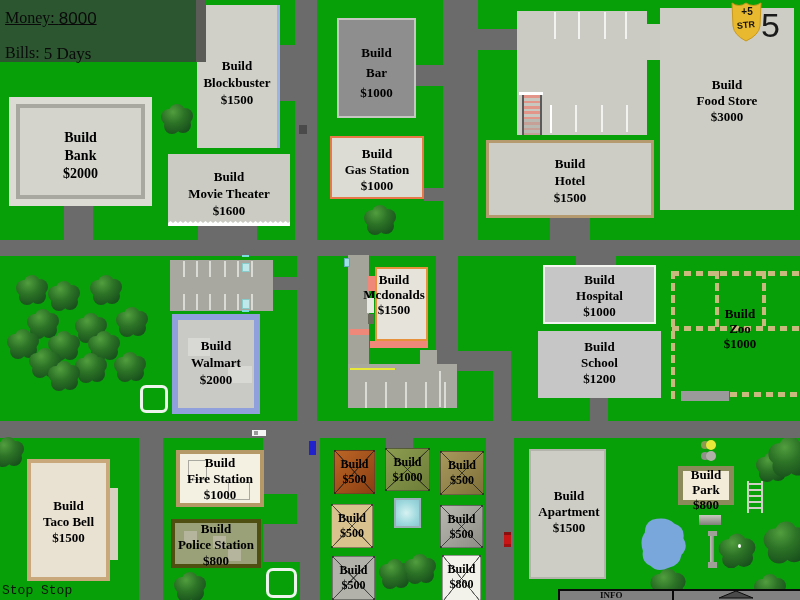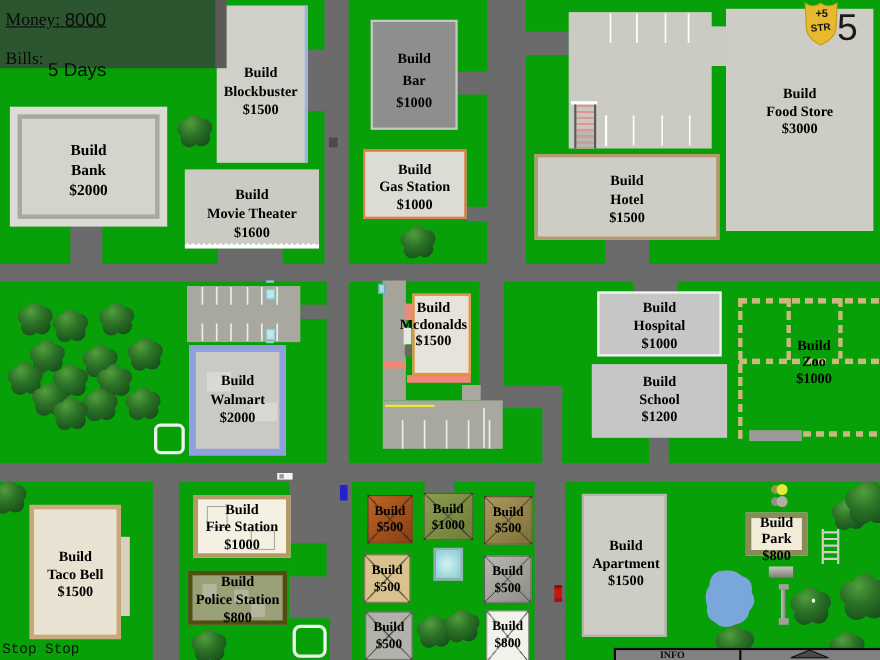--- a/index.html
+++ b/index.html
@@ -380,21 +380,21 @@
 
 <div style="position:absolute;left:504px;top:532px;width:7px;height:15px;background:#C81616;border-top:3px solid #8A0E0E;border-bottom:3px solid #A01010;box-sizing:border-box;"></div>
 
 <div style="position:absolute;left:0;top:0;width:196px;height:62px;background:#2C5630;"></div>
 
 <div style="position:absolute;left:196px;top:0;width:10px;height:62px;background:#5B5B57;"></div>
 
 
 <div style="position:absolute;left:5px;top:8px;font-size:16px;color:#0A0A0A;font-family:'Liberation Serif',serif;text-decoration:underline;">Money: <span style="font-family:'Liberation Sans',sans-serif;font-size:17px;position:relative;top:1px;">8000</span></div>
 
-<div style="position:absolute;left:5px;top:43px;font-size:16px;color:#0A0A0A;font-family:'Liberation Serif',serif;">Bills: <span style="font-family:Liberation Sans, sans-serif;font-size:17px;position:relative;top:11px;">5 Days</span></div>
+<div style="position:absolute;left:5px;top:43px;font-size:16px;color:#0A0A0A;font-family:'Liberation Serif',serif;">Bills: <span style="font-family:Liberation Serif, serif;font-size:17px;position:relative;top:1px;">5 Days</span></div>
 
 <div style="position:absolute;left:761px;top:6px;width:36px;font-size:34px;color:#1A1A1A;font-family:'Liberation Sans',sans-serif;">5</div>
 
 <svg style="position:absolute;left:731px;top:1px;" width="31" height="41" viewBox="0 0 31 41">
 <path d="M1,2 Q8,7 15,2 Q22,7 30,2 L29,25 Q28,34 15,40 Q3,34 2,25 Z" fill="#E8B82E" stroke="#C8991A" stroke-width="1"></path>
 <text x="16" y="14" font-size="10" font-weight="bold" font-family="Liberation Sans,sans-serif" fill="#111" text-anchor="middle">+5</text>
 <text x="15" y="27" font-size="9" font-weight="bold" font-family="Liberation Sans,sans-serif" fill="#111" text-anchor="middle" transform="rotate(-6 15 24)">STR</text>
 </svg>
 
 <div style="position:absolute;left:558px;top:589px;width:242px;height:11px;background:#818181;border-top:2px solid #0A0A0A;border-left:2px solid #0A0A0A;box-sizing:border-box;"></div>

